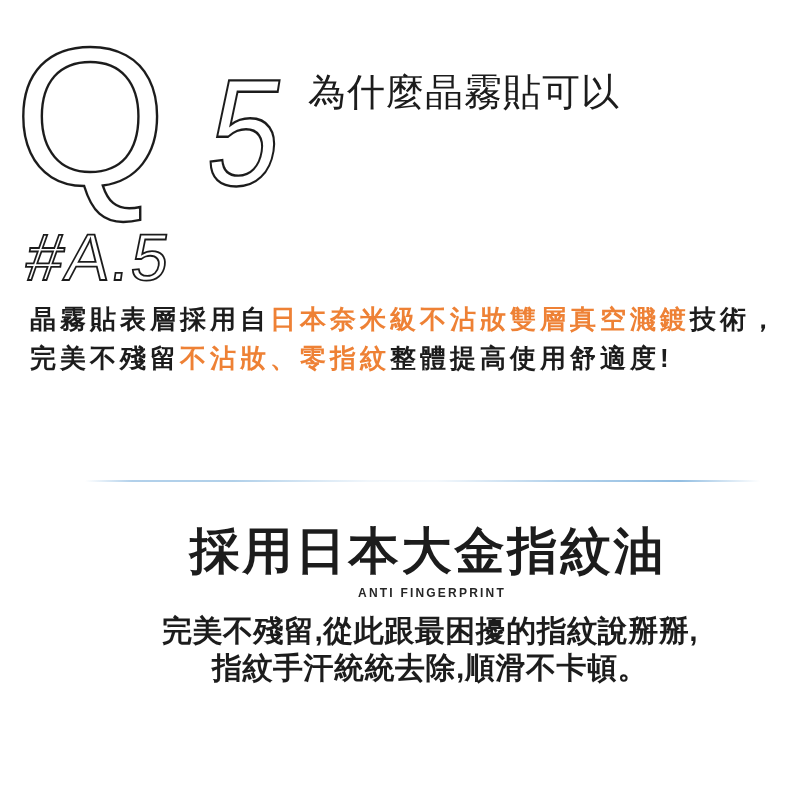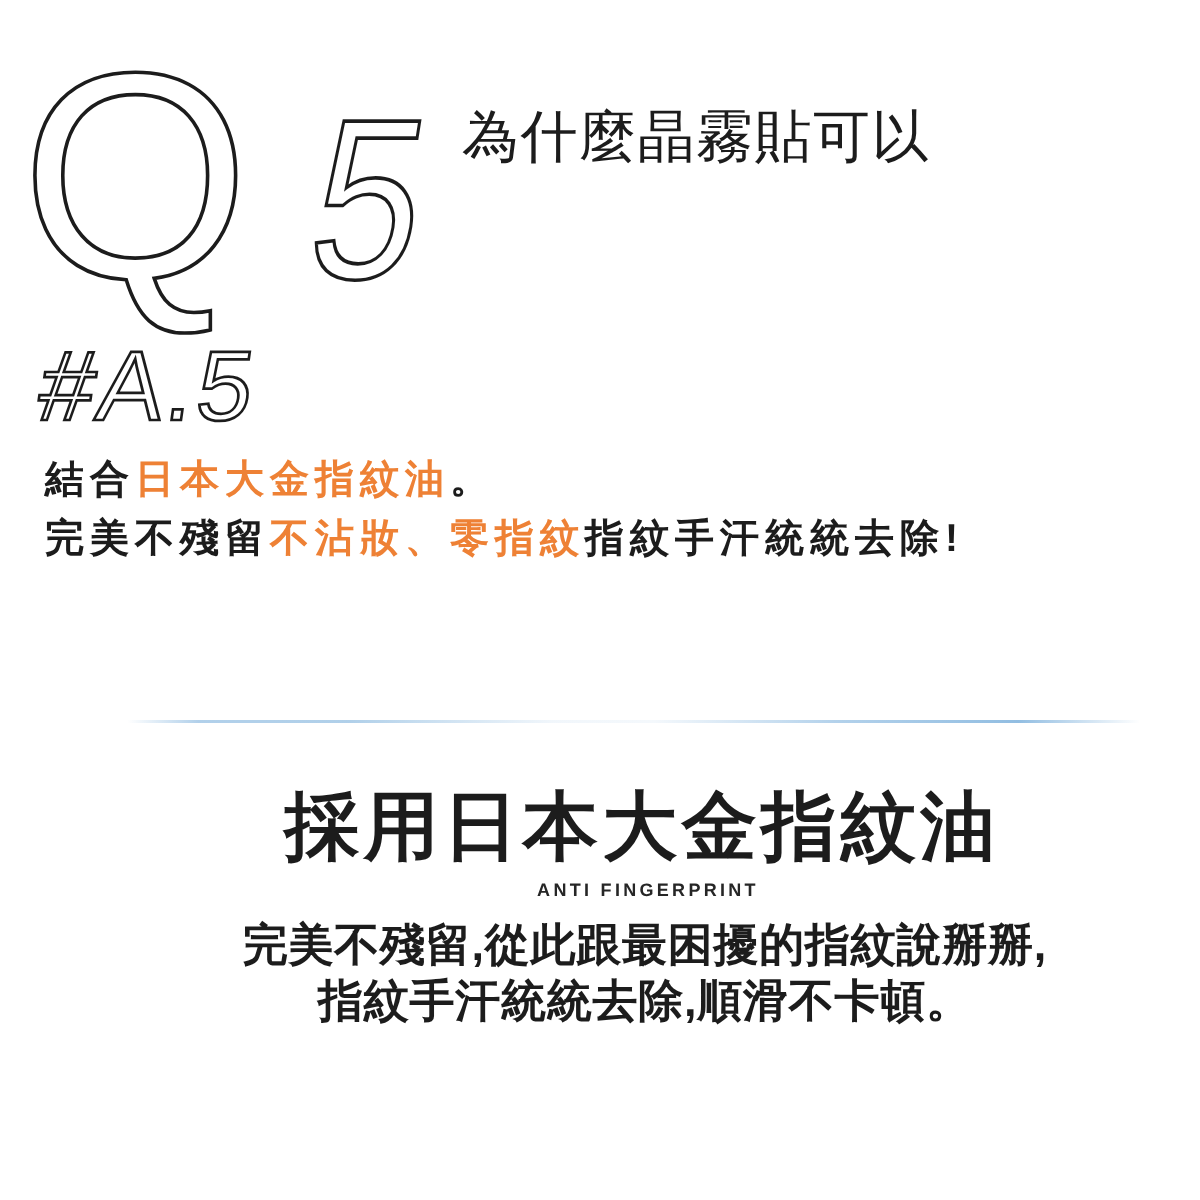--- a/index.html
+++ b/index.html
@@ -99,22 +99,22 @@
 
 <div class="qmark"><span class="qletter">Q</span><span class="five">5</span></div>
 
 <div class="qtitle">
   <div>為什麼晶霧貼可以</div>
 </div>
 
 <div class="alabel">#A.5</div>
 
 <div class="answer-body">
-  <p><span>結合</span><span class="accent">日本大金指紋油</span><span>。</span></p>
-  <p><span>完美不殘留</span><span class="accent">不沾妝、零指紋</span><span>指紋手汗統統去除!</span></p>
+  <p><span>晶霧貼表層採用自</span><span class="accent">日本奈米級不沾妝雙層真空濺鍍</span><span>技術，</span></p>
+  <p><span>完美不殘留</span><span class="accent">不沾妝、零指紋</span><span>整體提高使用舒適度!</span></p>
 </div>
 
 <div class="divider"></div>
 
 <div class="f-heading">採用日本大金指紋油</div>
 <div class="f-sub">ANTI FINGERPRINT</div>
 <div class="f-desc">
   <div>完美不殘留,從此跟最困擾的指紋說掰掰,</div>
   <div>指紋手汗統統去除,順滑不卡頓。</div>
 </div>

